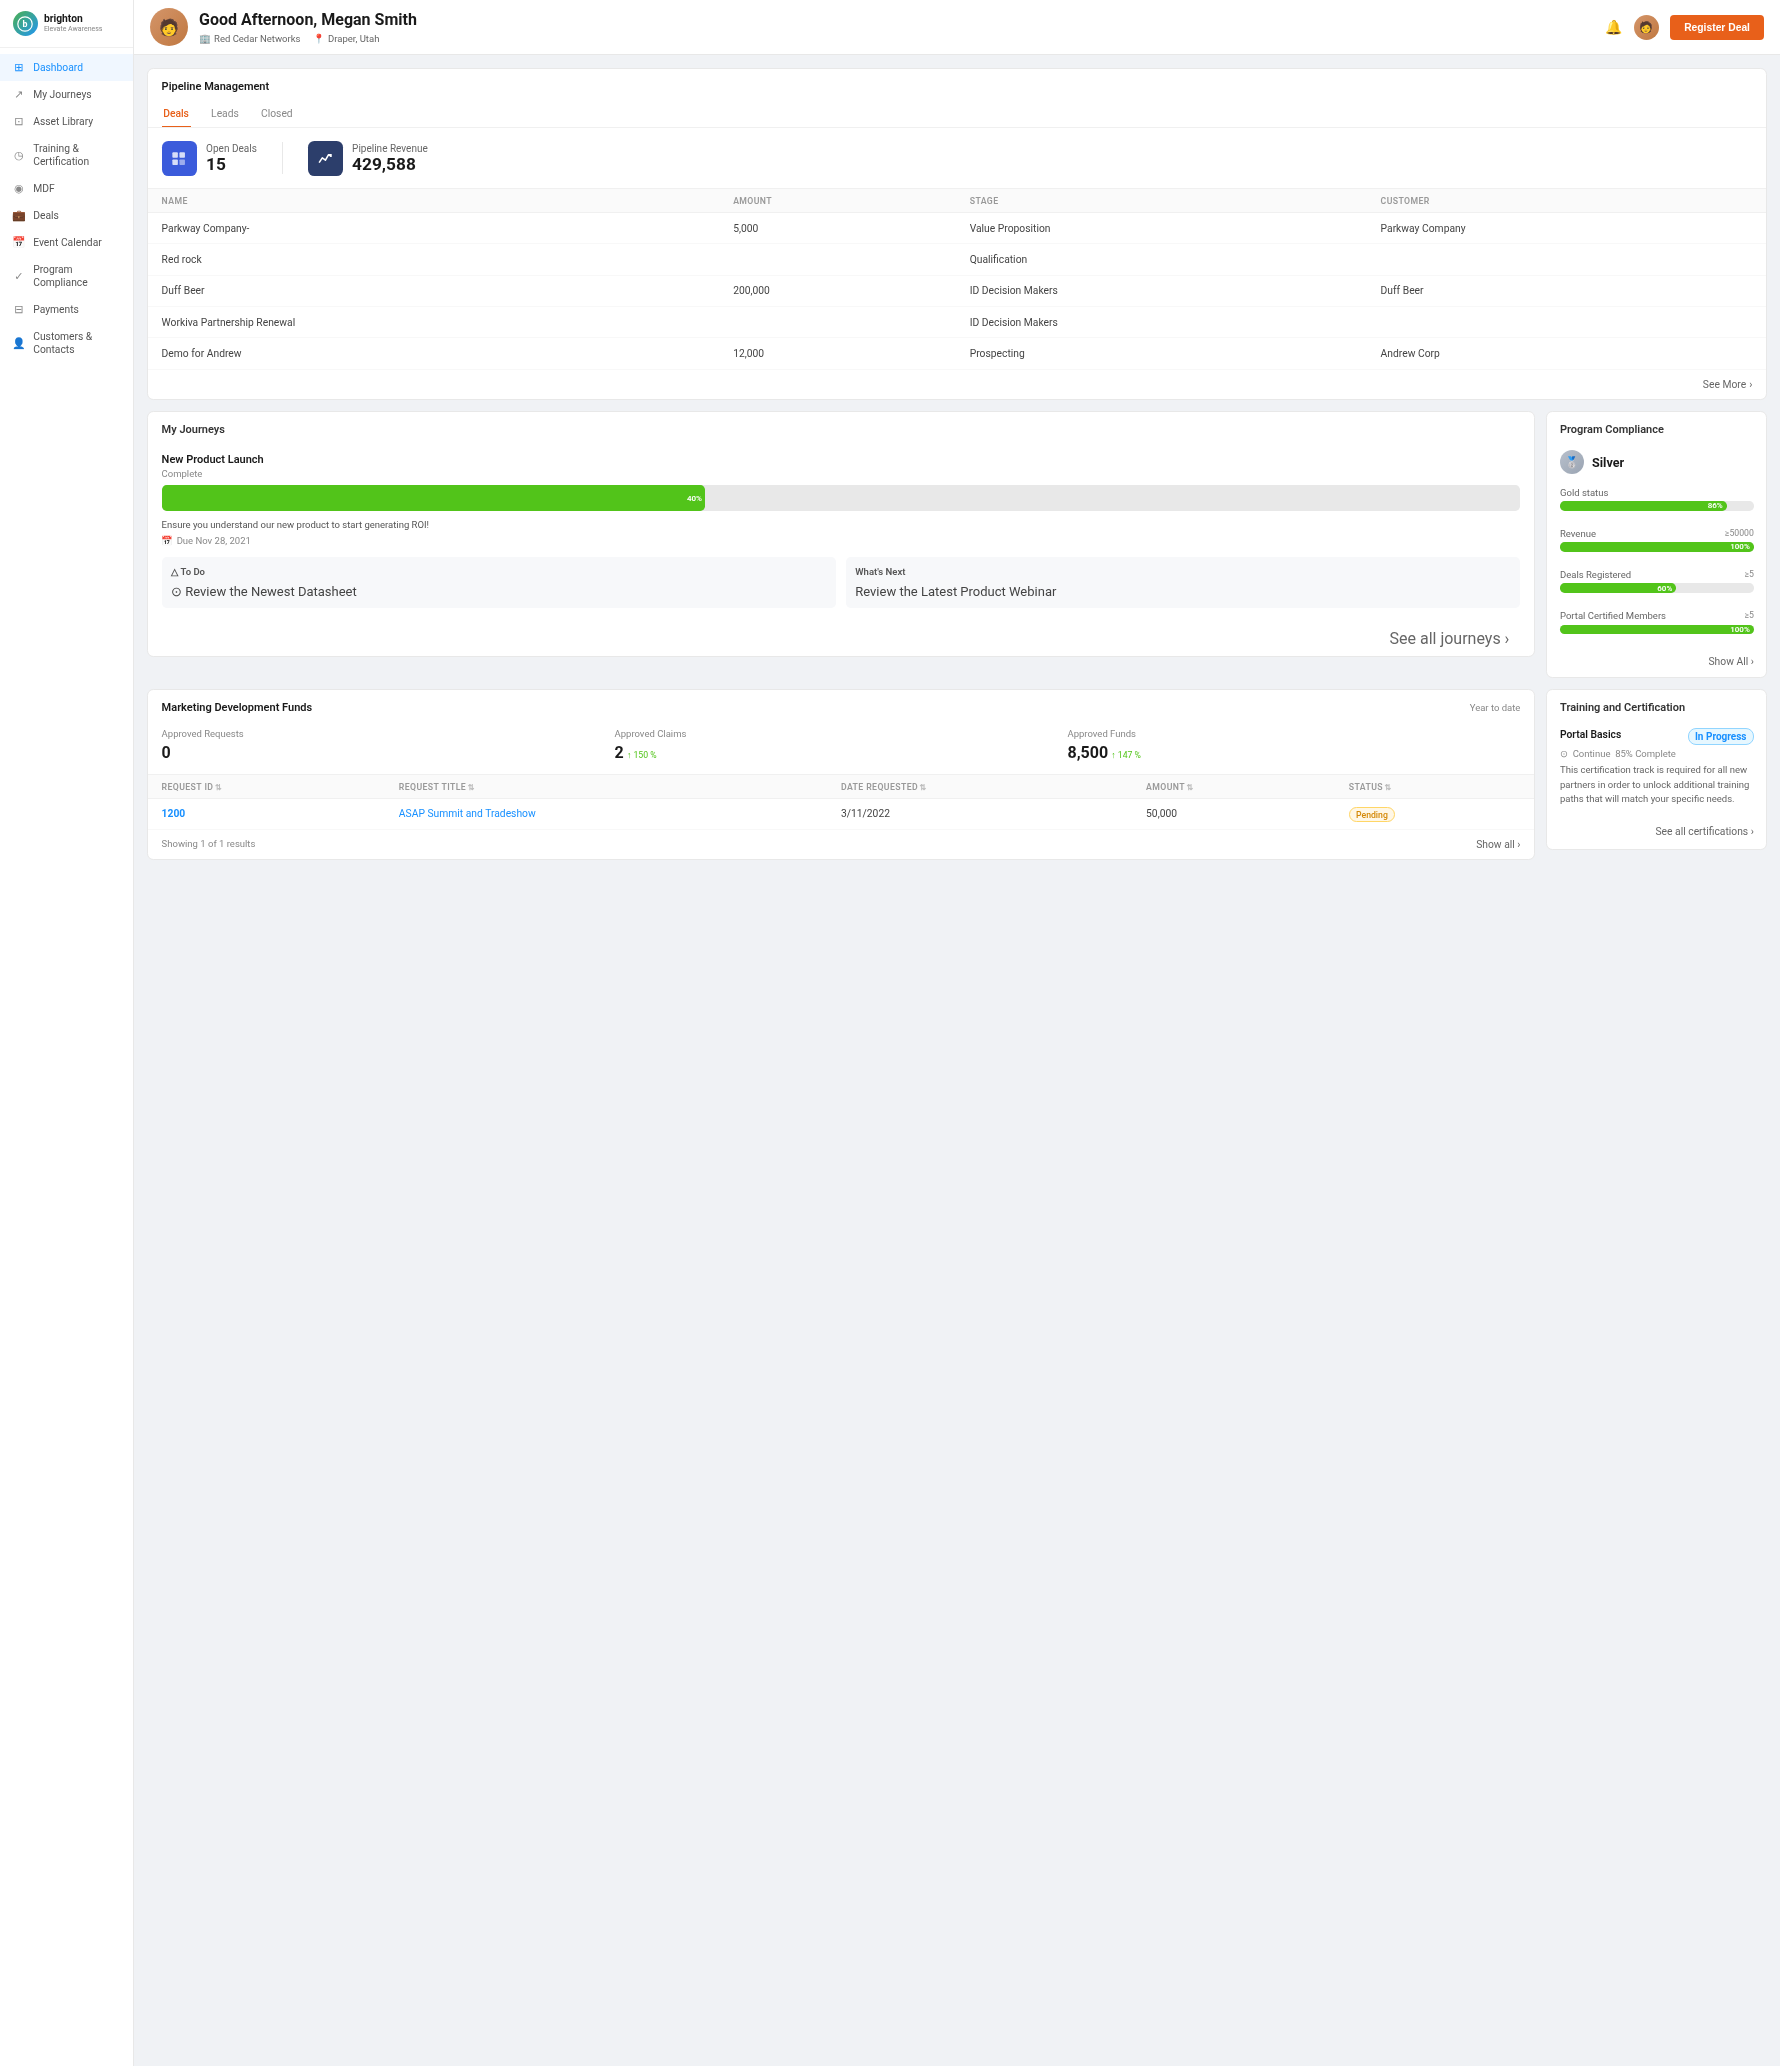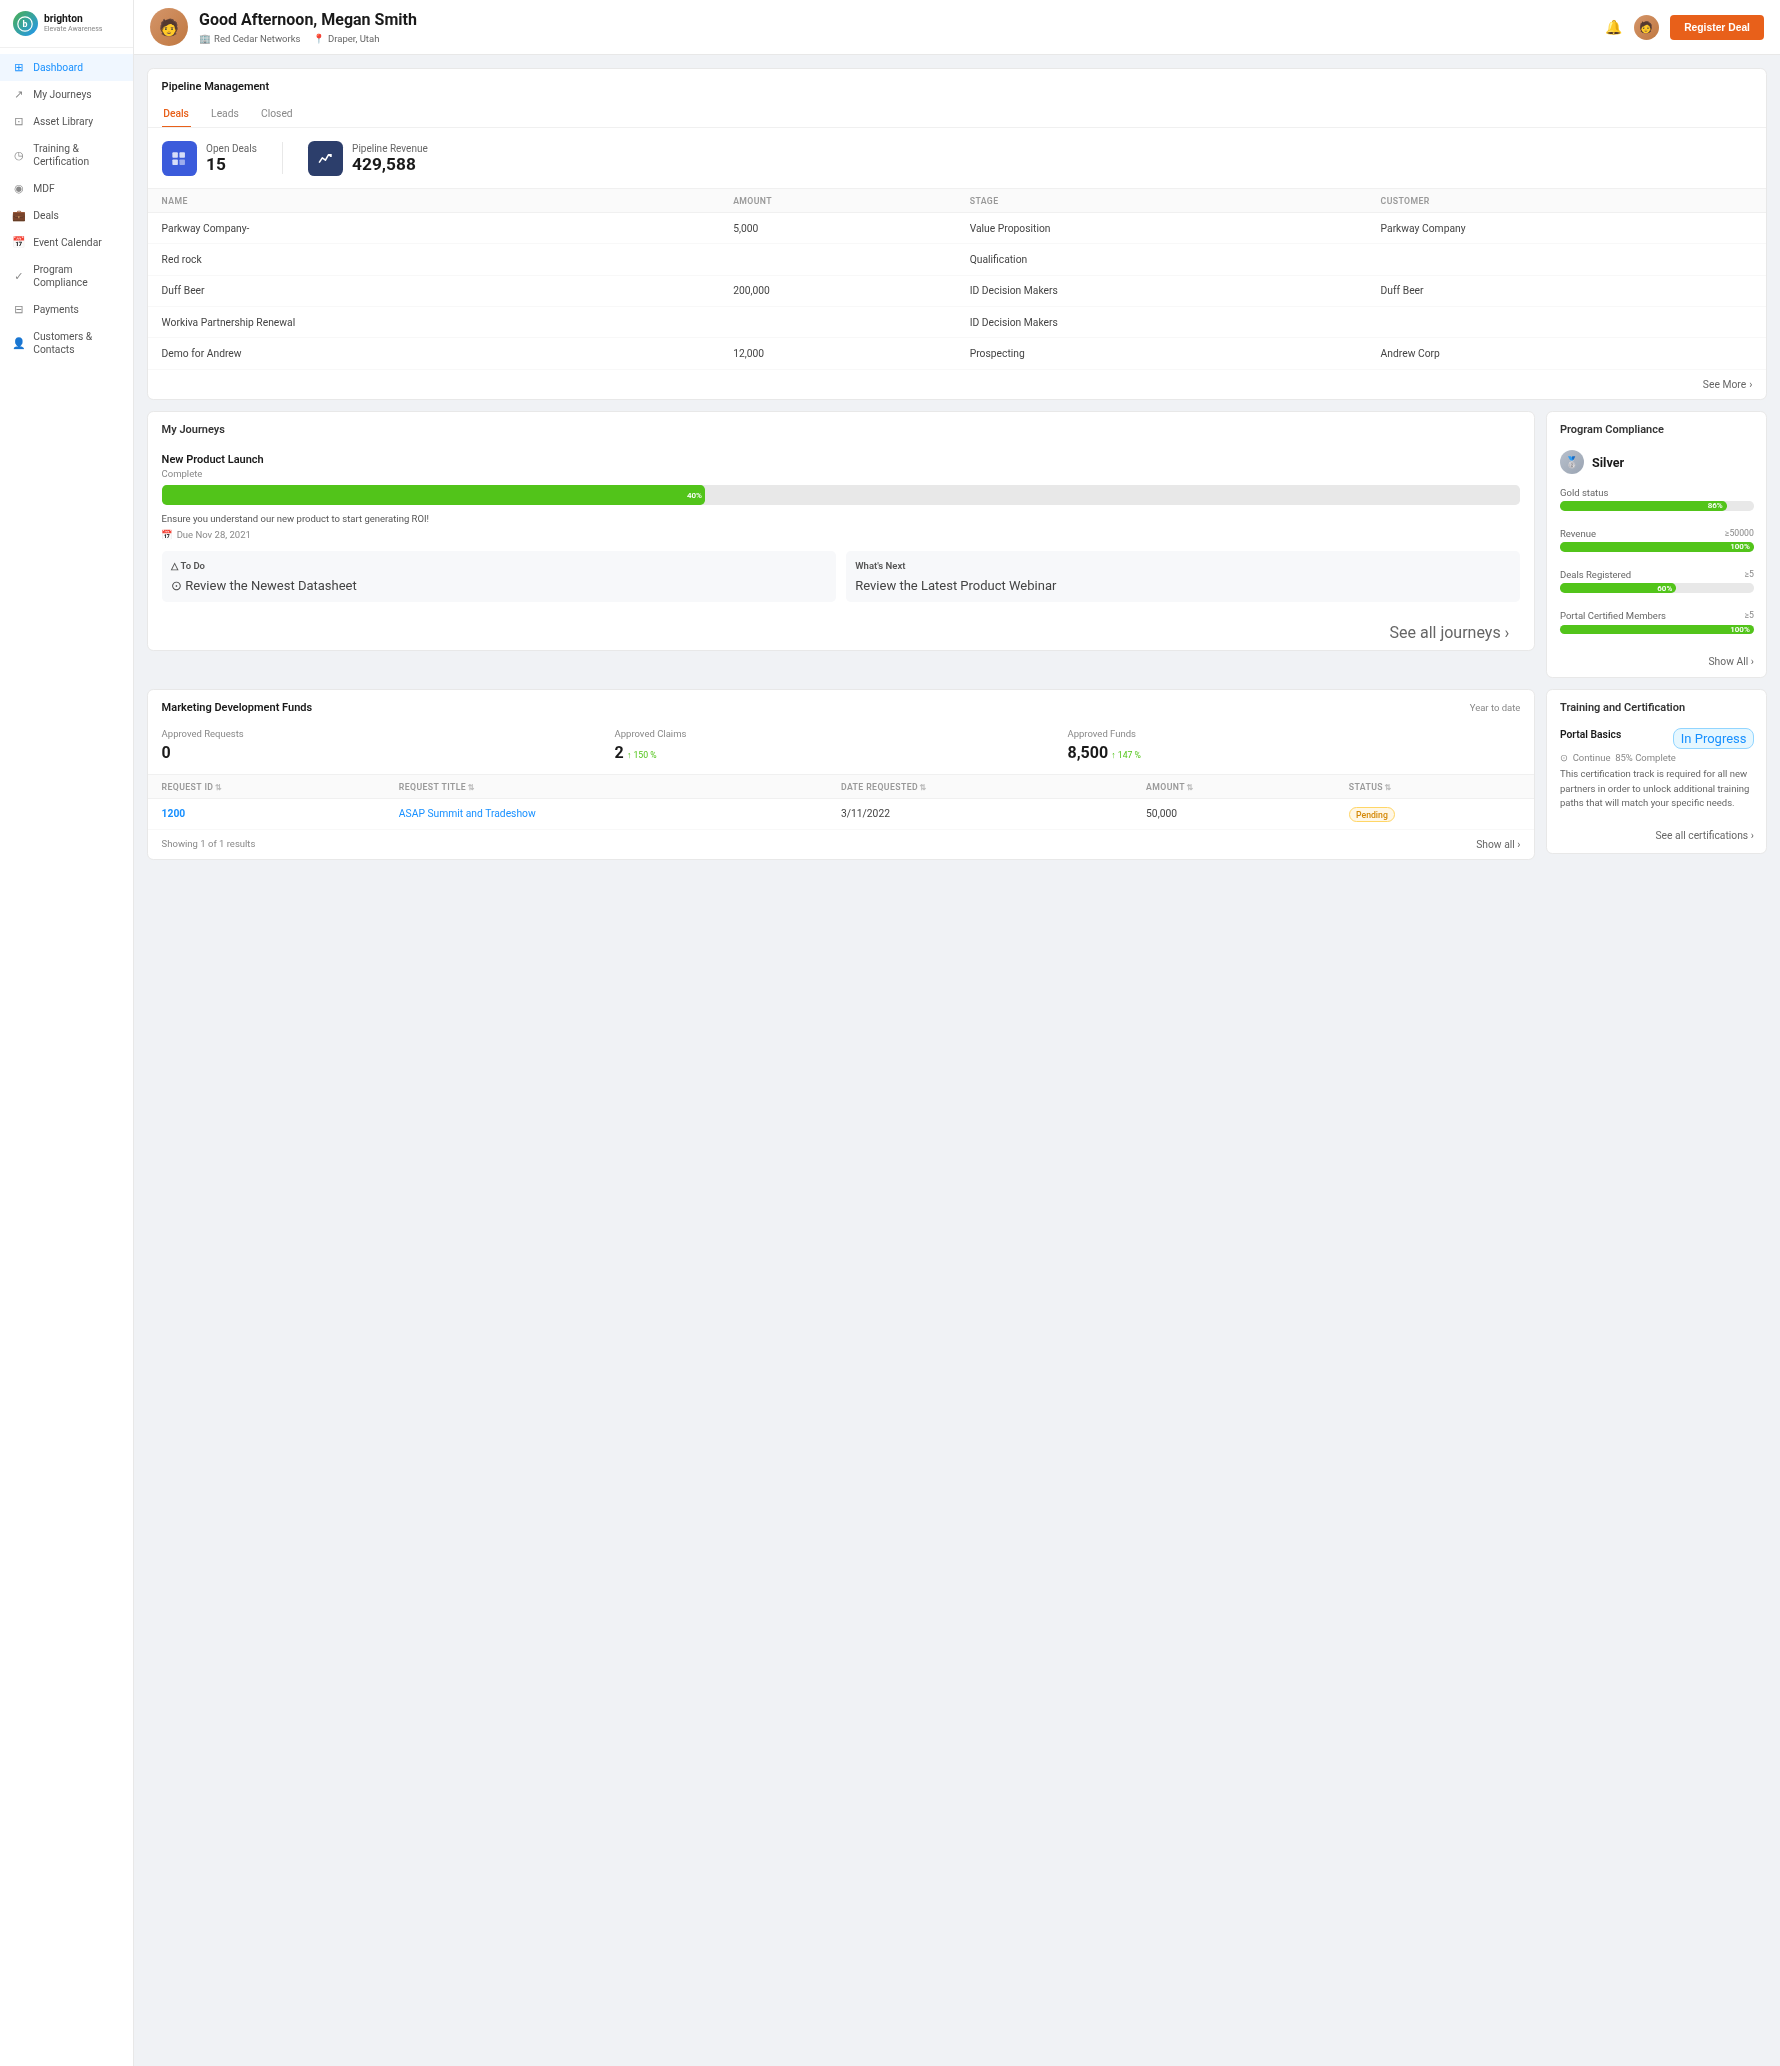--- a/index.html
+++ b/index.html
@@ -68,21 +68,21 @@
     .two-col { display: flex; gap: 11px; }
     .two-col .left { flex: 1; min-width: 0; }
     .two-col .right { width: 221px; flex-shrink: 0; }
 
     
     .journeys-card { }
     .journeys-header { padding: 11px 14px 8px; font-size: 11px; font-weight: 600; }
     .journey-item { padding: 9.5px 14px 12.6px; }
     .journey-title { font-size: 11px; font-weight: 600; color: #1a1a1a; margin-bottom: 1.6px; }
     .journey-status { font-size: 9.5px; color: #888; margin-bottom: 6.3px; }
-    .progress-bar-wrap { position: relative; height: 20px; background: #e8e8e8; border-radius: 4.7px; margin-bottom: 8px; }
+    .progress-bar-wrap { position: relative; height: 26px; background: #e8e8e8; border-radius: 4.7px; margin-bottom: 8px; }
     .progress-bar-fill { height: 100%; border-radius: 4.7px; background: #52c41a; display: flex; align-items: center; justify-content: flex-end; }
     .progress-label { font-size: 8px; color: white; padding-right: 3.2px; font-weight: 600; }
     .journey-desc { font-size: 9.5px; color: #555; margin-bottom: 4.7px; }
     .journey-due { font-size: 9.5px; color: #888; display: flex; align-items: center; gap: 3.2px; }
     .journey-actions { display: flex; gap: 9.5px; margin-top: 11px; }
     .action-box { flex: 1; background: #f7f8fa; border-radius: 4.7px; padding: 9.5px; }
     .action-box-title { font-size: 9.5px; font-weight: 600; color: #555; margin-bottom: 6.3px; display: flex; align-items: center; gap: 4.7px; }
     .action-box-item { font-size: 13px; color: #444; display: flex; align-items: center; gap: 4.7px; }
     .see-all-journeys { display: flex; justify-content: flex-end; padding: 8px 25px; font-size: 16px; color: #666; cursor: pointer; }
 
@@ -107,21 +107,21 @@
     .mdf-ytd { font-size: 9.5px; color: #888; }
     .mdf-stats { display: flex; gap: 0; padding: 8px 14px 12.6px; }
     .mdf-stat { flex: 1; }
     .mdf-stat-label { font-size: 9.5px; color: #888; margin-bottom: 3.2px; }
     .mdf-stat-value { font-size: 16px; font-weight: 700; color: #1a1a1a; }
     .mdf-stat-change { font-size: 8.7px; color: #52c41a; margin-left: 3.2px; }
     .mdf-table { width: 100%; border-collapse: collapse; }
     .mdf-table th { text-align: left; padding: 6.3px 14px; font-size: 8.7px; font-weight: 600; color: #999; border-top: 0.8px solid #f0f0f0; border-bottom: 0.8px solid #f0f0f0; background: #fafafa; text-transform: uppercase; letter-spacing: 0.4px; }
     .mdf-table td { padding: 8.7px 14px; font-size: 10.3px; color: #444; border-bottom: 0.8px solid #f8f8f8; }
     .badge-pending { background: #fff7e6; color: #d48806; border: 0.8px solid #ffd666; padding: 1.6px 6.3px; border-radius: 8px; font-size: 8.7px; font-weight: 500; }
-    .badge-inprogress { background: #e6f7ff; color: #1890ff; border: 0.8px solid #91d5ff; padding: 1.6px 6.3px; border-radius: 8px; font-size: 13px; font-weight: 400; }
+    .badge-inprogress { background: #e6f7ff; color: #1890ff; border: 0.8px solid #91d5ff; padding: 1.6px 6.3px; border-radius: 8px; font-size: 10px; font-weight: 700; }
     .mdf-footer { display: flex; justify-content: space-between; padding: 8px 14px; font-size: 9.5px; color: #888; }
     .show-all-link { font-size: 10.3px; color: #666; cursor: pointer; }
     .sort-icon { font-size: 8px; color: #bbb; margin-left: 1.6px; }
 
     
     .training-card { }
     .training-header { padding: 11px 12.6px 8px; font-size: 11px; font-weight: 600; }
     .training-item { padding: 6.3px 12.6px 11px; }
     .training-top { display: flex; justify-content: space-between; align-items: flex-start; margin-bottom: 3.2px; }
     .training-title { font-size: 10.3px; font-weight: 600; color: #1a1a1a; }

